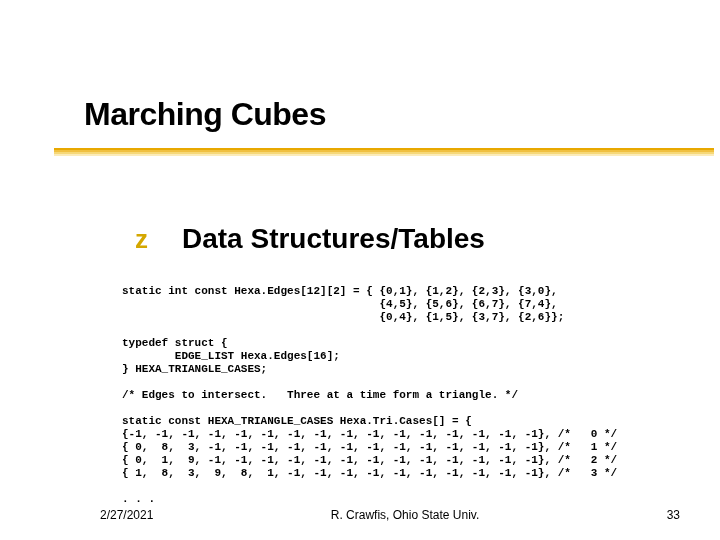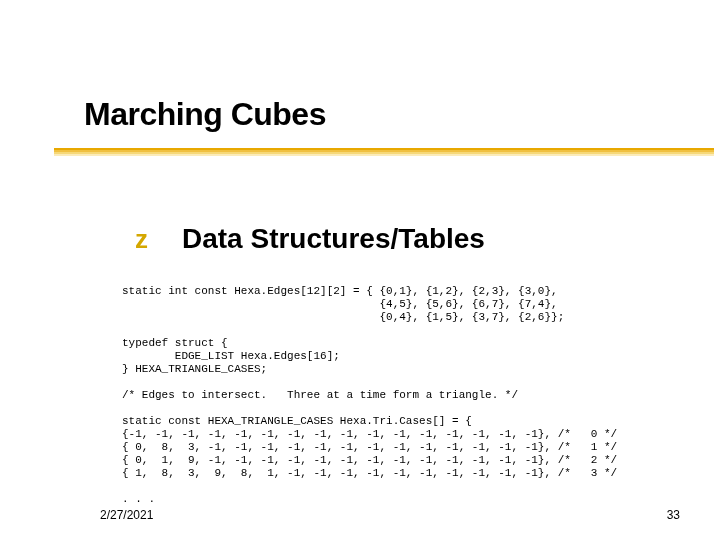--- a/index.html
+++ b/index.html
@@ -49,21 +49,21 @@
     line-height: 1;
   }
   .bullet-text {
     font-family: Verdana, Tahoma, sans-serif;
     font-weight: 700;
     font-size: 28px;
     color: #000;
   }
   .code {
     font-family: "Courier New", Courier, monospace;
-    font-weight: 400;
+    font-weight: 700;
     font-size: 11px;
     line-height: 1.18;
     color: #000;
     white-space: pre;
     padding-left: 2px;
   }
   .footer {
     position: absolute;
     bottom: 18px;
     left: 0;
@@ -109,14 +109,15 @@
 {-1, -1, -1, -1, -1, -1, -1, -1, -1, -1, -1, -1, -1, -1, -1, -1}, /*   0 */
 { 0,  8,  3, -1, -1, -1, -1, -1, -1, -1, -1, -1, -1, -1, -1, -1}, /*   1 */
 { 0,  1,  9, -1, -1, -1, -1, -1, -1, -1, -1, -1, -1, -1, -1, -1}, /*   2 */
 { 1,  8,  3,  9,  8,  1, -1, -1, -1, -1, -1, -1, -1, -1, -1, -1}, /*   3 */
 
 . . .</div>
 </div>
 
 <div class="footer">
   <span>2/27/2021</span>
+  <span class="footer-center">R. Crawfis, Ohio State Univ.</span>
   <span>33</span>
 </div>
 
 </body></html>

